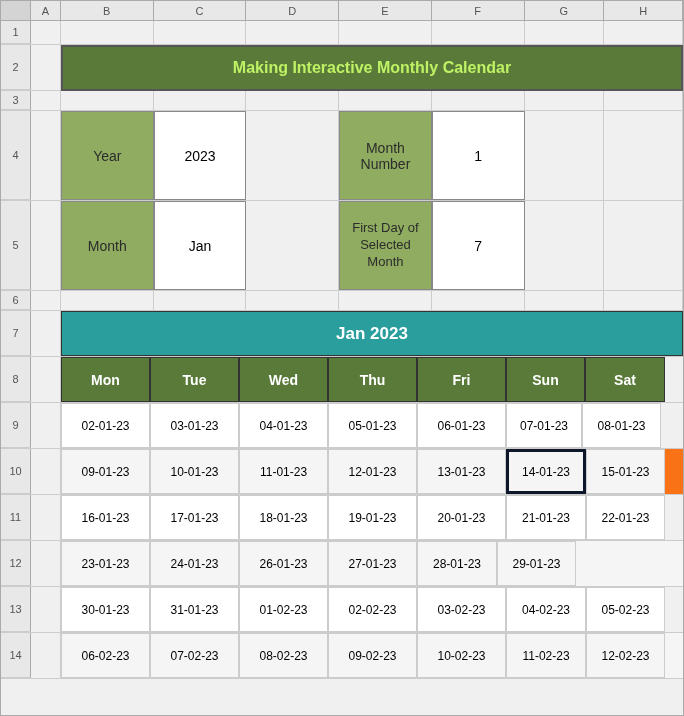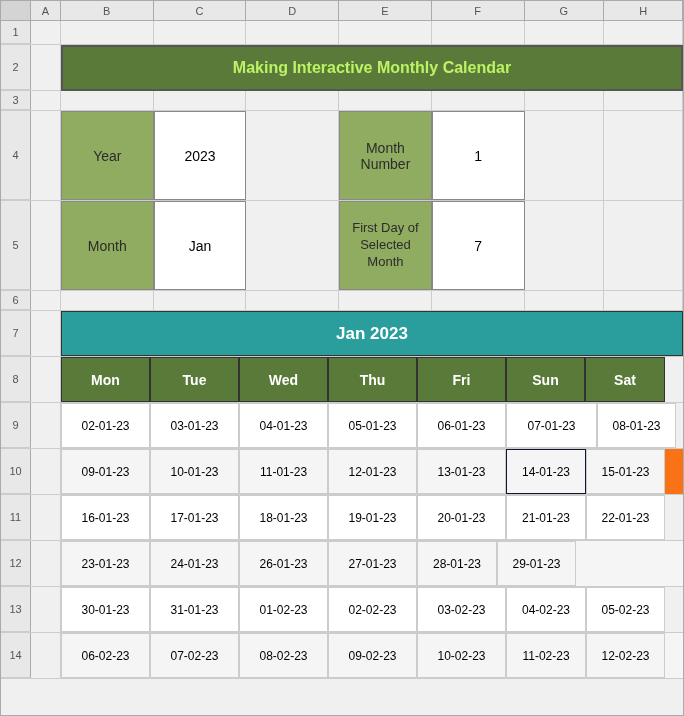--- a/index.html
+++ b/index.html
@@ -276,21 +276,21 @@
       </div>
     <div class="cell" style="width:89px; border:1px solid #ccc; font-size:12px;">
         <span>04-01-23</span>
       </div>
     <div class="cell" style="width:89px; border:1px solid #ccc; font-size:12px;">
         <span>05-01-23</span>
       </div>
     <div class="cell" style="width:89px; border:1px solid #ccc; font-size:12px;">
         <span>06-01-23</span>
       </div>
-    <div class="cell" style="width:91px; border:1px solid #ccc; font-size:12px;">
+    <div class="cell" style="width:76px; border:1px solid #ccc; font-size:12px;">
         <span>07-01-23</span>
       </div>
     <div class="cell" style="width:79px; border:1px solid #ccc; font-size:12px;">
         <span>08-01-23</span>
       </div>
   </div>
 
   <div class="spreadsheet-row" style="height:46px; background:#f97316;">
     <div class="row-num">10</div>
     <div class="cell empty-cell" style="width:30px;"></div>
@@ -302,21 +302,21 @@
       </div>
     <div class="cell" style="width:89px; border:1px solid #ccc; font-size:12px; background:#f5f5f5;">
         <span>11-01-23</span>
       </div>
     <div class="cell" style="width:89px; border:1px solid #ccc; font-size:12px; background:#f5f5f5;">
         <span>12-01-23</span>
       </div>
     <div class="cell" style="width:89px; border:1px solid #ccc; font-size:12px; background:#f5f5f5;">
         <span>13-01-23</span>
       </div>
-    <div class="cell" style="width:80px; border:1px solid #0f172a; font-size:12px; background:#f5f5f5;">
+    <div class="cell" style="width:80px; border:3px solid #0f172a; font-size:12px; background:#f5f5f5;">
         <span>14-01-23</span>
       </div>
     <div class="cell" style="width:79px; border:1px solid #ccc; font-size:12px; background:#f5f5f5;">
         <span>15-01-23</span>
       </div>
   </div>
 
   <div class="spreadsheet-row" style="height:46px;">
     <div class="row-num">11</div>
     <div class="cell empty-cell" style="width:30px;"></div>

